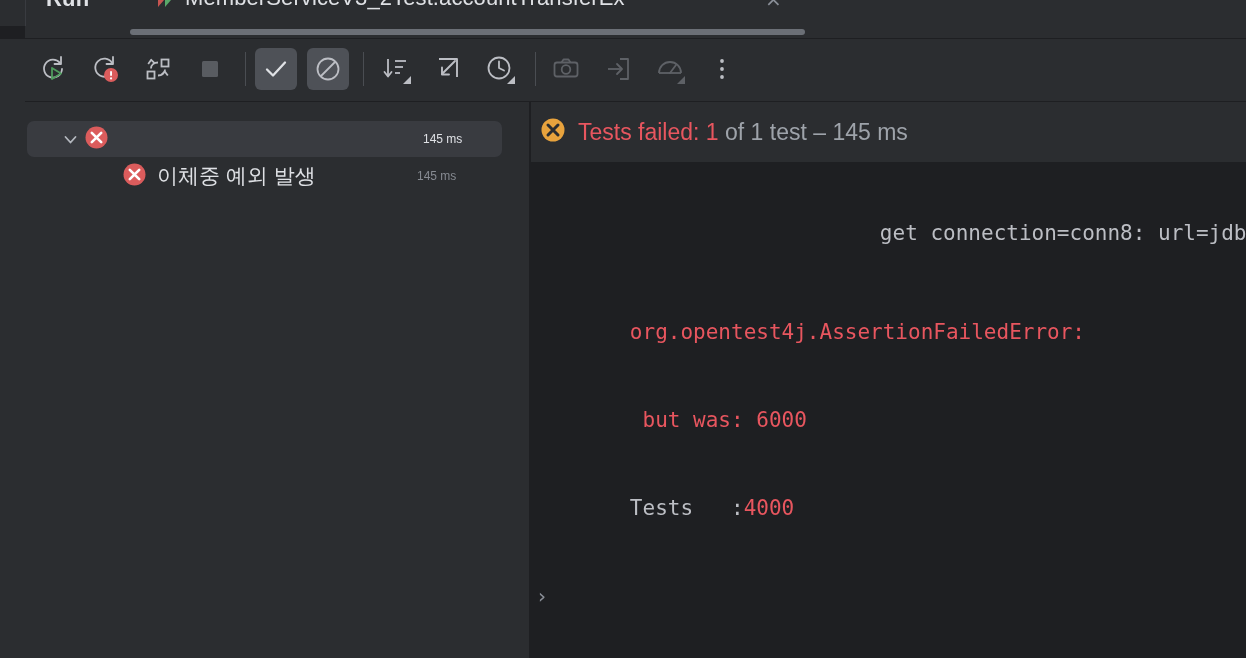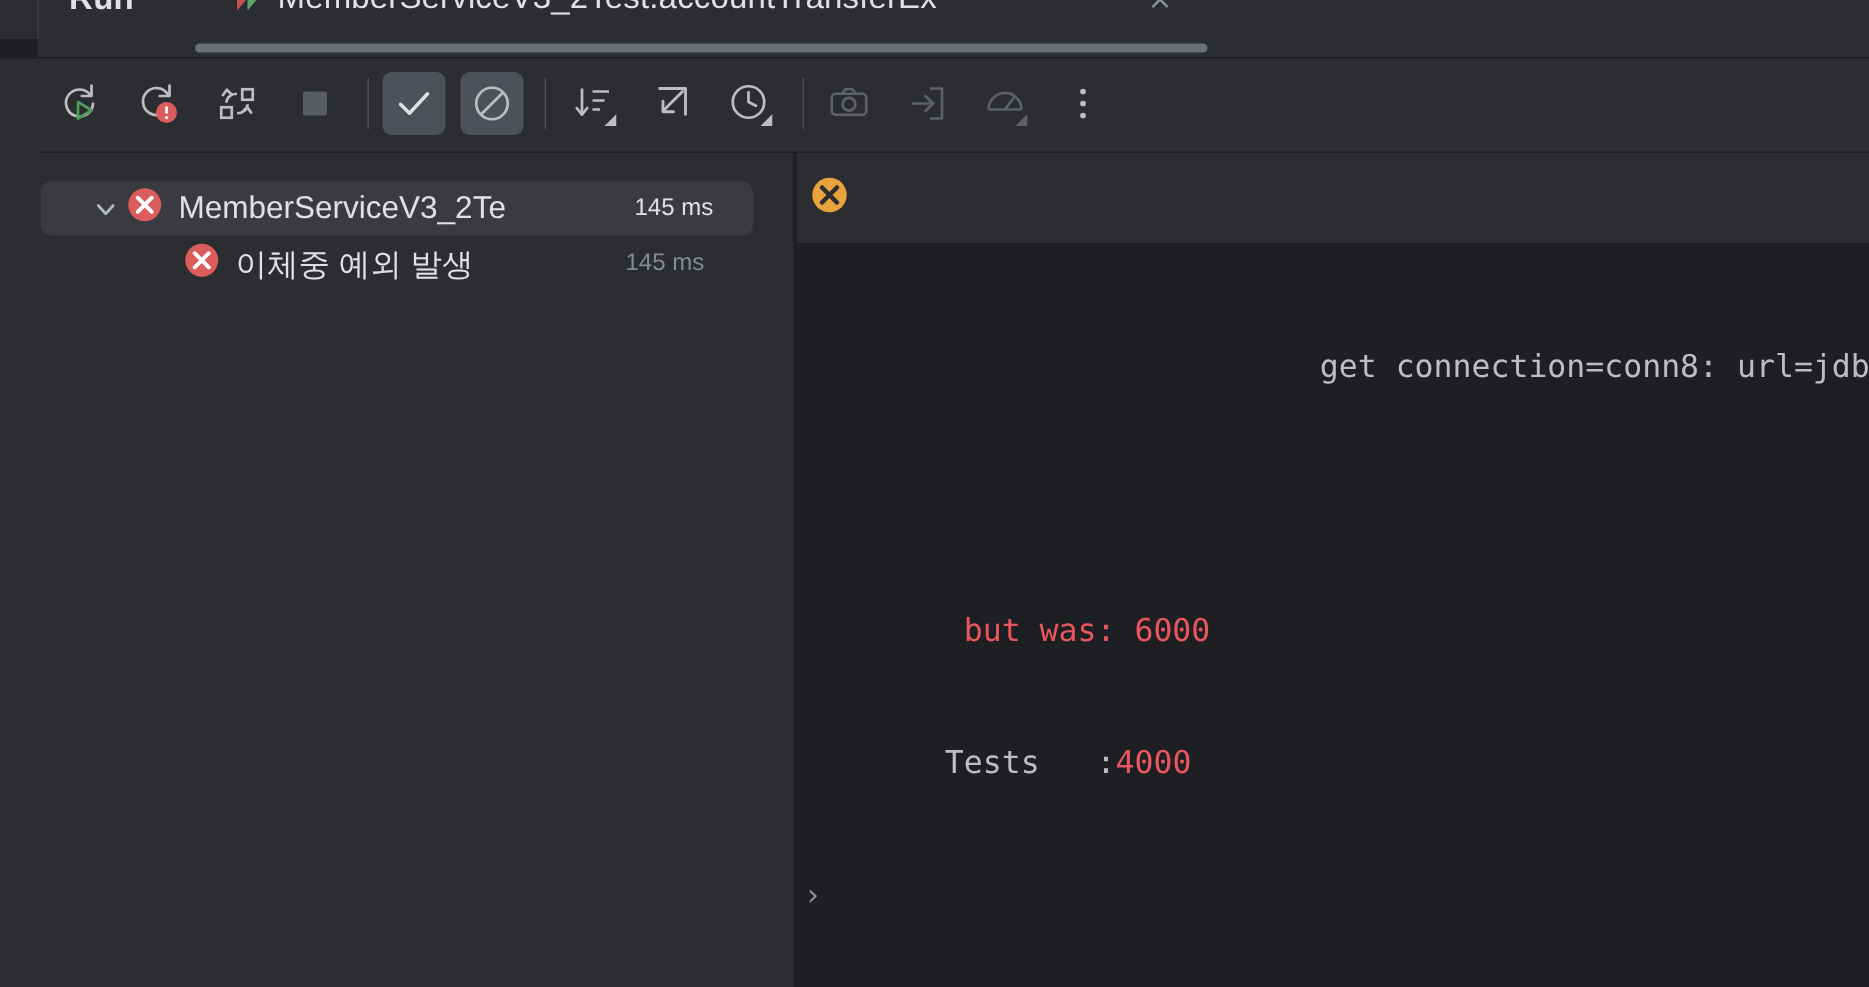--- a/index.html
+++ b/index.html
@@ -180,21 +180,21 @@
   .tree-label {
     margin-left: 9px;
     font-size: 21px;
     color: #dfe1e5;
     white-space: nowrap;
     overflow: hidden;
     flex: 0 1 auto;
   }
   .tree-row.r1 .tree-label { color: #dfe1e5; }
   .tree-time {
-    font-size: 16px;
+    font-size: 12px;
     color: #dfe1e5;
     white-space: nowrap;
     flex: 0 0 auto;
   }
   .r0 .tree-time { position: absolute; left: 396px; }
   .r1 .tree-time { position: absolute; left: 390px; color: #868a91; }
   .r0 .tree-label { max-width: 272px; }
 
   
   .splitter {
@@ -446,21 +446,20 @@
       <svg width="17" height="17" viewBox="0 0 17 17">
           <path d="M3.5 6 L8.5 11.5 L13.5 6" fill="none" stroke="#b4b8bf" stroke-width="1.8" stroke-linecap="round" stroke-linejoin="round"></path>
         </svg>
     </span>
     <span class="err-icon">
       <svg width="27" height="27" viewBox="0 0 27 27">
         <circle cx="13.5" cy="13.5" r="11" fill="#db5c5c"></circle>
         <path d="M8.8 8.8 L18.2 18.2 M18.2 8.8 L8.8 18.2" stroke="#fff" stroke-width="2.6" stroke-linecap="round"></path>
       </svg>
     </span>
-    <span class="tree-label">MemberServiceV3_2Te</span>
     <span class="tree-time">145 ms</span>
   </div>
 
   <div class="tree-row r1">
     <span class="chev spacer"></span>
     <span style="width:38px;flex:0 0 auto;"></span>
     <span class="err-icon">
       <svg width="27" height="27" viewBox="0 0 27 27">
         <circle cx="13.5" cy="13.5" r="11" fill="#db5c5c"></circle>
         <path d="M8.8 8.8 L18.2 18.2 M18.2 8.8 L8.8 18.2" stroke="#fff" stroke-width="2.6" stroke-linecap="round"></path>
@@ -472,29 +471,33 @@
 
   <div class="splitter"></div>
 
   <div class="status-bar">
     <span class="status-icon">
       <svg width="28" height="28" viewBox="0 0 28 28">
         <circle cx="14" cy="14" r="11.5" fill="#e8a33d"></circle>
         <path d="M9 9 L19 19 M19 9 L9 19" stroke="#2b2d30" stroke-width="3" stroke-linecap="round"></path>
       </svg>
     </span>
+    <span class="status-text"><span class="fail">Tests failed:</span> <span class="cnt">1</span> <span class="dim">of 1 test – 145 ms</span></span>
   </div>
 
   <div class="console-body">
     <div class="partial-top" style="left:280px;">      ‾    ‾        ‾</div>
 
-    <div class="cline" style="top:16px;left:273px;">
+    <div class="cline" style="top:5px;left:273px;">
       <span class="c-gray">get connection=conn8: url=jdb</span>
     </div>
 
+    <div class="cline" style="top:104px;left:23px;">
+      <span class="c-red">org.opentest4j.AssertionFailedError:</span>
+    </div>
 
 
     <div class="cline" style="top:192px;left:23px;">
       <span class="c-red"> but was: 6000</span>
     </div>
 
 
     <div class="cline" style="top:280px;left:23px;">
       <span class="c-gray">Tests   :</span><span class="c-red">4000</span>
     </div>

